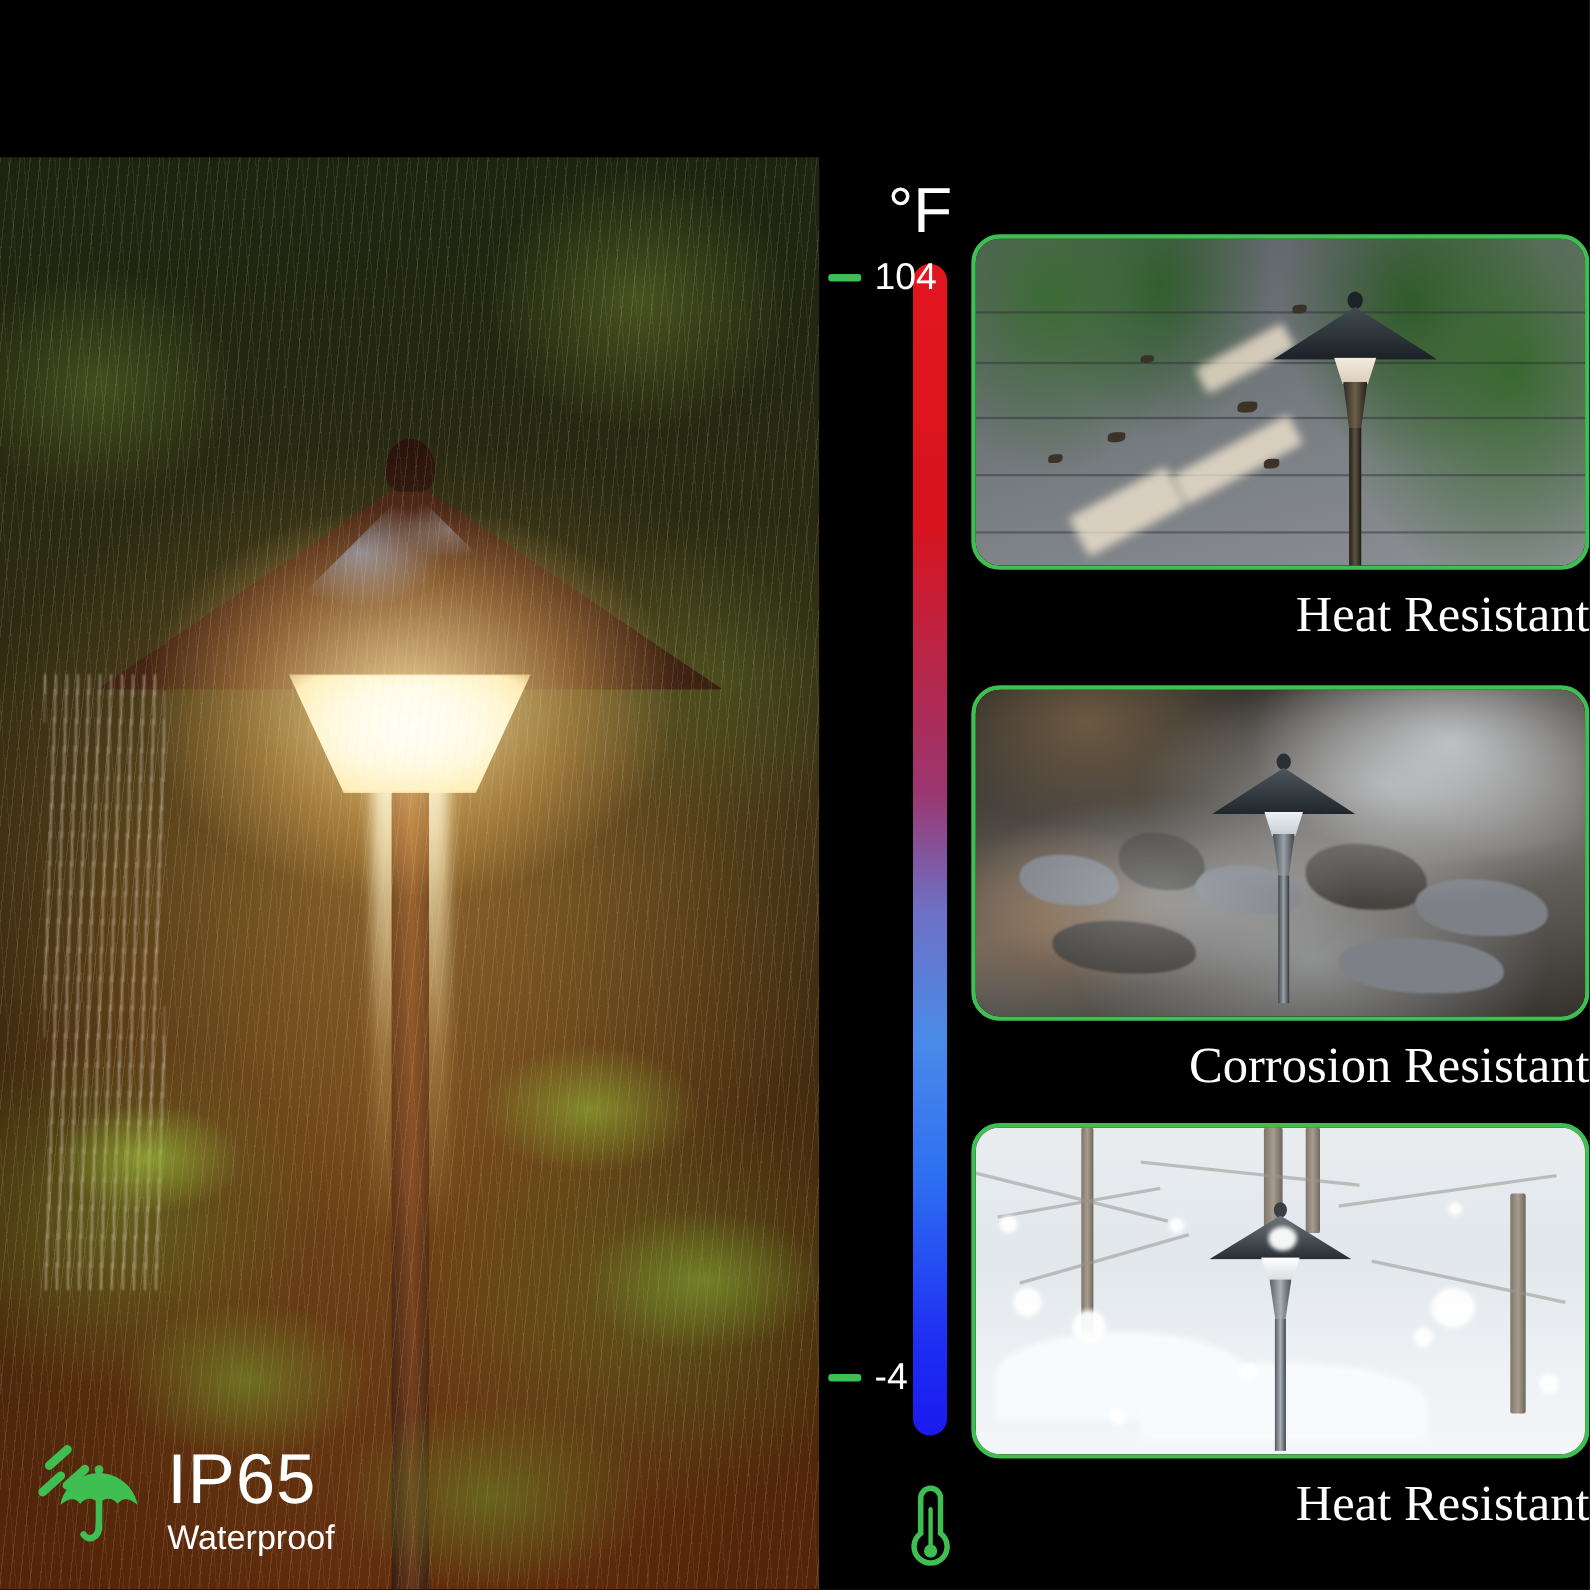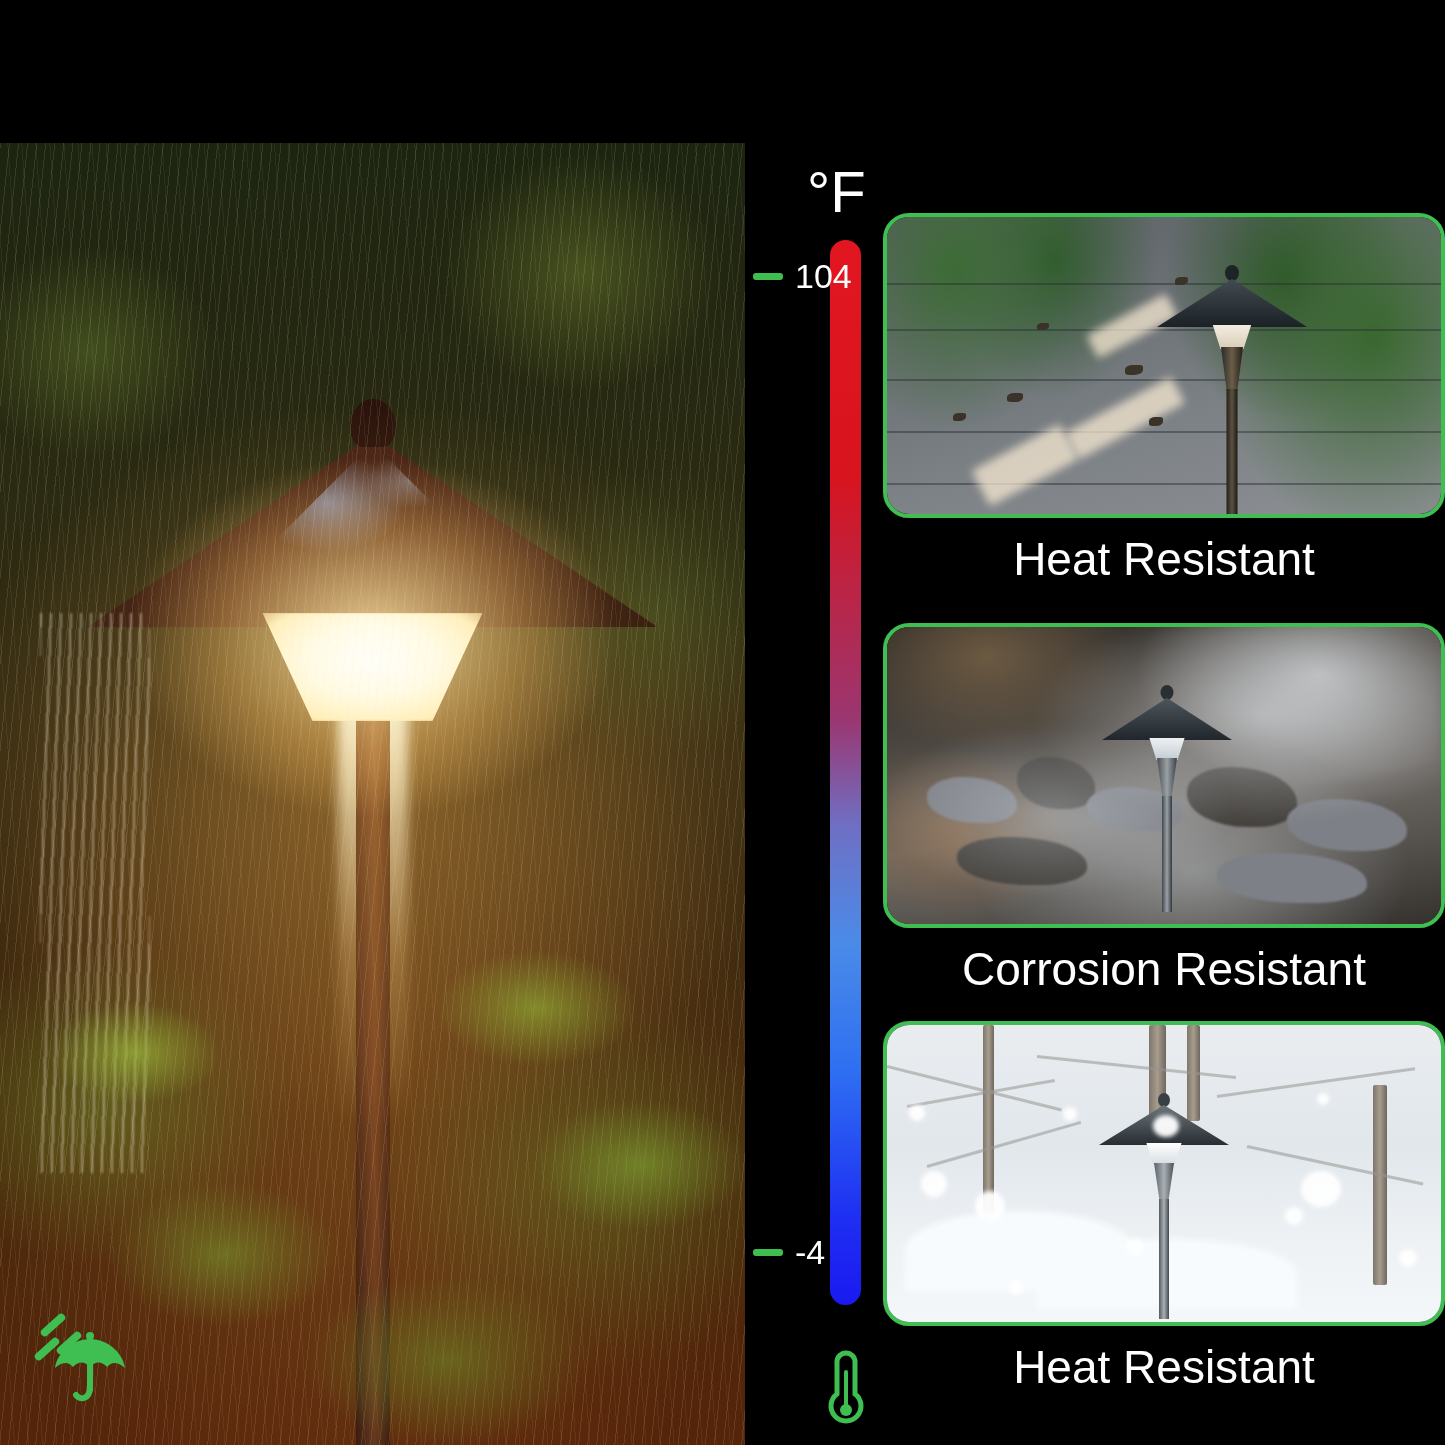--- a/index.html
+++ b/index.html
@@ -143,38 +143,38 @@
   #temp-bar{
     position:absolute; left:85px; top:97px; width:31px; height:1065px;
     border-radius:16px;
     background:linear-gradient(180deg,
        #E21620 0%, #D8141E 22%, #9B3670 45%, #6F6FC4 55%,
        #4A8BE8 66%, #2E6FF2 78%, #1E2EF2 92%, #1A1AF0 100%);
   }
   .tick-row{ position:absolute; left:8px; display:flex; align-items:center; gap:12px; }
   .tick-dash{ width:30px; height:7px; background:#3FBF52; border-radius:3px; }
   .tick-label{ color:#FFFFFF; font-size:34px; line-height:1; }
-  #tick-hot{ top:116px;align-items:center; }
+  #tick-hot{ top:92px;align-items:center; }
   #tick-cold{ top:1092px; }
 
   #thermometer-icon{ position:absolute; left:78px; top:1205px; width:46px; height:82px; }
 
   
   #features{
     position:absolute; left:138px; top:0; width:562px; height:1302px;
   }
   .feature-card{ position:absolute; left:0; width:562px; }
   .thumb{
     position:relative; width:562px; height:305px;
     border:4px solid #3FBF52; border-radius:26px; overflow:hidden; background:#111;
   }
   .thumb-inner{ position:absolute; inset:0; }
   .feature-label{
-    width:562px; text-align:center; color:#FFFFFF;
-    font-size:46px; font-weight:400; margin-top:16px; line-height:1.1;
+    width:562px; text-align:right; color:#FFFFFF;
+    font-size:46px; font-weight:400; margin-top:16px; line-height:1.1;font-family:Liberation Serif, serif;
   }
   #card-heat{ top:70px; }
   #card-corrosion{ top:480px; }
   #card-frost{ top:878px; }
 
   
   #scene-heat{
     background:
       radial-gradient(ellipse 180px 230px at 12% 18%, #3c6b35, transparent 70%),
       radial-gradient(ellipse 150px 200px at 30% 14%, #2f5b2c, transparent 70%),
@@ -258,20 +258,24 @@
       <div id="umbrella-icon">
         <div class="rain-dash" style="left:-4px;  top:6px;"></div>
         <div class="rain-dash" style="left:12px;  top:24px;"></div>
         <div class="rain-dash" style="left:-10px; top:30px;"></div>
         <svg width="96" height="96" viewBox="0 0 96 96" aria-hidden="true">
           <path d="M48 24 C30 24 15 38 13 53 C20 47 26 46 31 52 C36 46 43 46 48 52 C53 46 60 46 65 52 C70 46 76 47 83 53 C81 38 66 24 48 24 Z" fill="#3FBF52"></path>
           <rect x="45" y="22" width="6" height="54" fill="#3FBF52"></rect>
           <path d="M48 72 C48 84 38 86 34 80" stroke="#3FBF52" stroke-width="6" fill="none" stroke-linecap="round"></path>
           <circle cx="48" cy="21" r="4" fill="#3FBF52"></circle>
         </svg>
+      </div>
+      <div id="ip65-text">
+        <div id="ip65-label">IP65</div>
+        <div id="ip65-sub">Waterproof</div>
       </div>
     </div>
   </div>
 
   <div id="right-panel">
 
     <div id="temp-scale">
       <div id="temp-unit">°F</div>
       <div id="temp-bar"></div>
 

